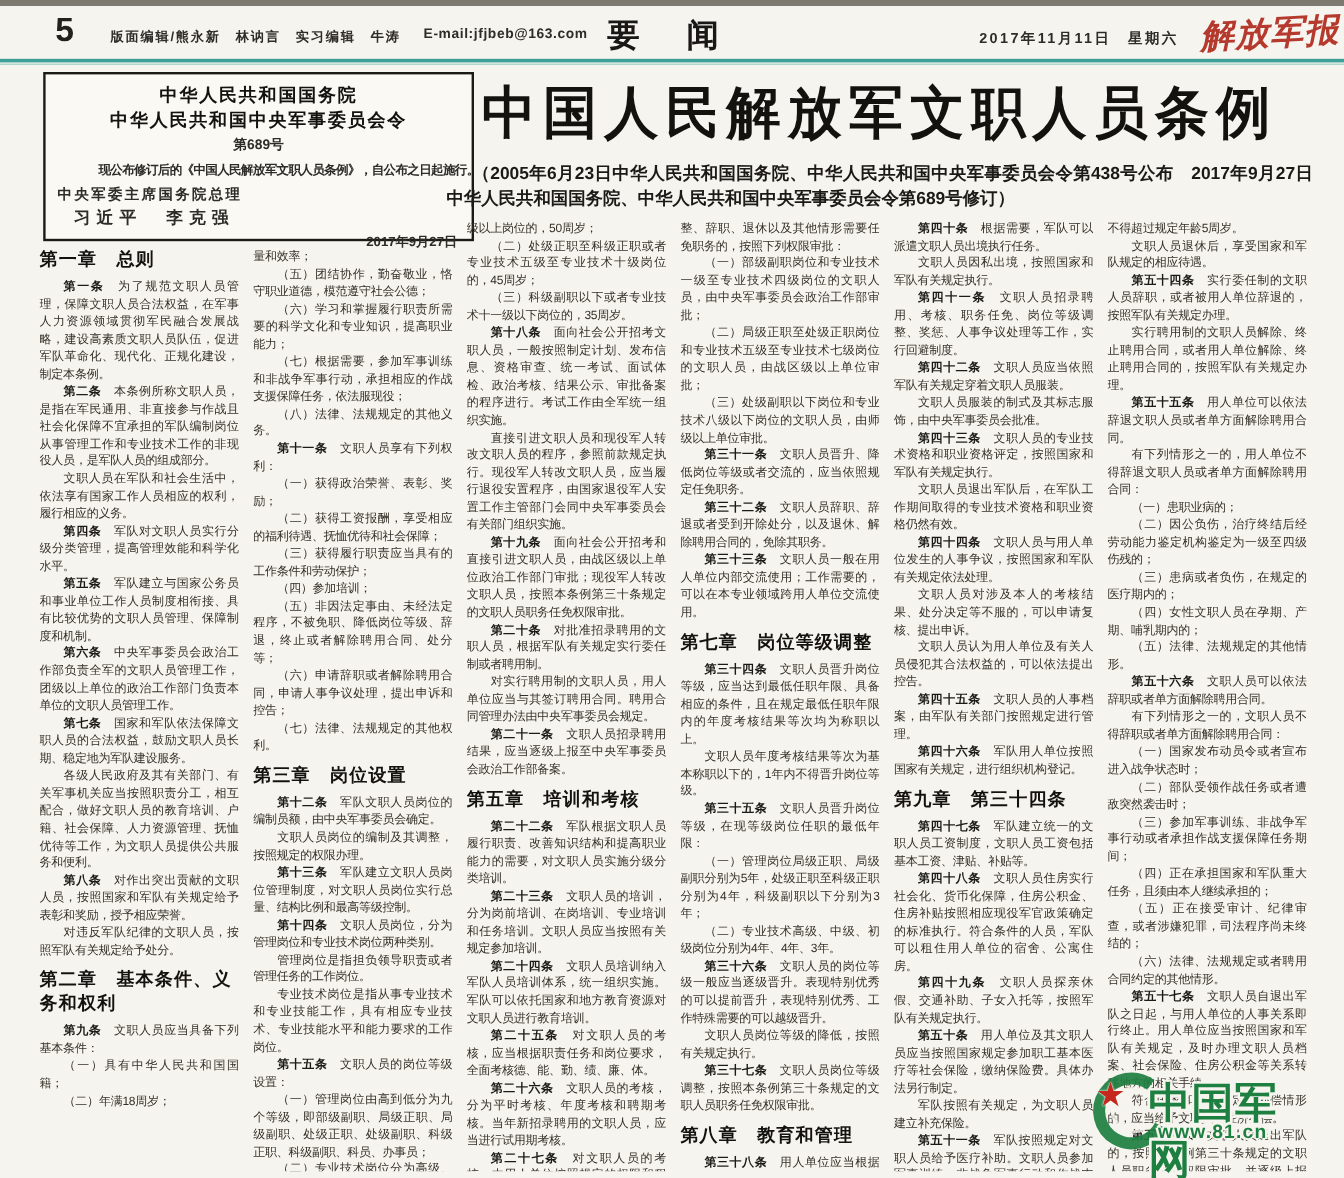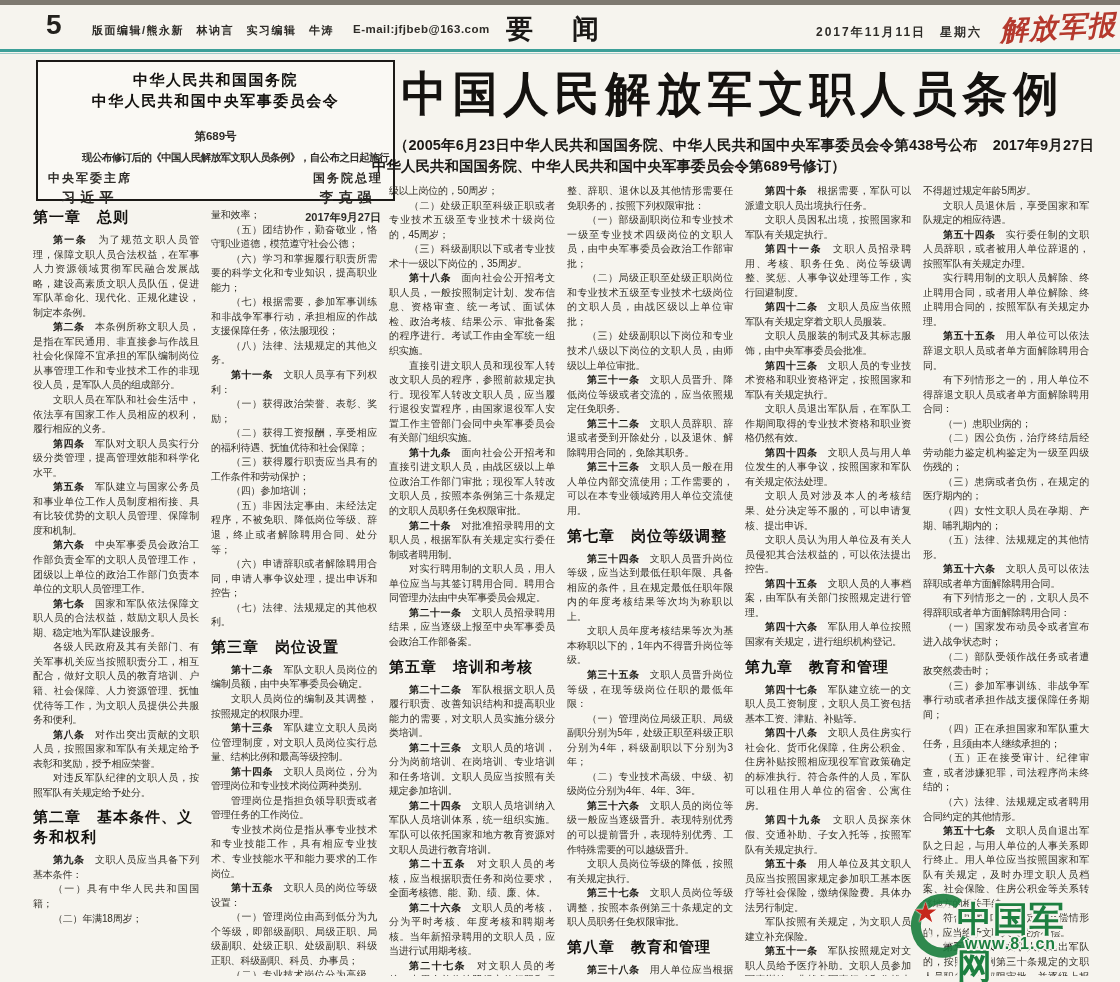--- a/index.html
+++ b/index.html
@@ -14,23 +14,23 @@
   .section{position:absolute;left:506px;top:2px;font-size:27px;font-weight:900;letter-spacing:6px;color:#1a1816;}
   .date{position:absolute;left:816px;top:15px;font-size:12px;font-weight:bold;letter-spacing:2px;}
   .masthead{position:absolute;left:1000px;top:0px;font-size:28px;font-weight:bold;font-style:italic;
             font-family:"Liberation Serif","DejaVu Serif",serif;color:#b5392d;letter-spacing:1px;transform:rotate(-3deg);}
   .rule{position:absolute;top:49px;left:0;width:100%;height:3px;background:#3d9f98;}
   .rule2{position:absolute;top:53px;left:0;width:100%;height:1px;background:#9fccc8;}
   
   .decree-box{position:absolute;left:36px;top:60px;width:359px;height:141px;border:2px solid #1c1a17;
               background:#faf9f4;box-sizing:border-box;padding:7px 10px 4px;text-align:center;}
   .db-t{font-size:15px;font-weight:bold;letter-spacing:1.5px;line-height:21px;color:#14120f;}
-  .db-n{font-size:11.5px;font-weight:bold;margin-top:18px;}
+  .db-n{font-size:11.5px;font-weight:bold;margin-top:2px;}
   .db-body{font-size:10.5px;font-weight:bold;text-align:left;margin-top:7px;letter-spacing:-0.6px;white-space:nowrap;margin-left:34px;}
-  .signers{display:flex;justify-content:space-between;margin-top:5px;}
+  .signers{display:flex;justify-content:flex-start;margin-top:5px;}
   .signer .st{font-size:12px;font-weight:bold;letter-spacing:2px;}
   .signer .sn{font-size:14px;font-weight:bold;letter-spacing:5px;margin-top:2px;}
   .db-date{text-align:right;font-size:11px;font-weight:bold;margin-top:3px;padding-right:2px;}
   
   .headline{position:absolute;left:372px;top:64px;width:722px;text-align:center;}
   .headline h1{margin:0;font-size:45px;font-weight:900;letter-spacing:6px;color:#14120f;transform:scaleY(1.05);}
   .subtitle{margin:11px 0 0 0;font-size:14.5px;font-weight:bold;line-height:21px;text-align:justify;
             text-indent:1.5em;color:#1c1a17;}
   
   .columns{position:absolute;left:33px;top:184px;width:1057px;height:792px;display:flex;gap:12px;overflow:hidden;}
@@ -178,21 +178,21 @@
         <p><b>第四十一条</b>　文职人员招录聘用、考核、职务任免、岗位等级调整、奖惩、人事争议处理等工作，实行回避制度。</p>
         <p><b>第四十二条</b>　文职人员应当依照军队有关规定穿着文职人员服装。</p>
         <p>文职人员服装的制式及其标志服饰，由中央军事委员会批准。</p>
         <p><b>第四十三条</b>　文职人员的专业技术资格和职业资格评定，按照国家和军队有关规定执行。</p>
         <p>文职人员退出军队后，在军队工作期间取得的专业技术资格和职业资格仍然有效。</p>
         <p><b>第四十四条</b>　文职人员与用人单位发生的人事争议，按照国家和军队有关规定依法处理。</p>
         <p>文职人员对涉及本人的考核结果、处分决定等不服的，可以申请复核、提出申诉。</p>
         <p>文职人员认为用人单位及有关人员侵犯其合法权益的，可以依法提出控告。</p>
         <p><b>第四十五条</b>　文职人员的人事档案，由军队有关部门按照规定进行管理。</p>
         <p><b>第四十六条</b>　军队用人单位按照国家有关规定，进行组织机构登记。</p>
-        <div class="chap">第九章　教育和管理</div>
+        <div class="chap">第九章　第三十四条</div>
         <p><b>第四十七条</b>　军队建立统一的文职人员工资制度，文职人员工资包括基本工资、津贴、补贴等。</p>
         <p><b>第四十八条</b>　文职人员住房实行社会化、货币化保障，住房公积金、住房补贴按照相应现役军官政策确定的标准执行。符合条件的人员，军队可以租住用人单位的宿舍、公寓住房。</p>
         <p><b>第四十九条</b>　文职人员探亲休假、交通补助、子女入托等，按照军队有关规定执行。</p>
         <p><b>第五十条</b>　用人单位及其文职人员应当按照国家规定参加职工基本医疗等社会保险，缴纳保险费。具体办法另行制定。</p>
         <p>军队按照有关规定，为文职人员建立补充保险。</p>
         <p><b>第五十一条</b>　军队按照规定对文职人员给予医疗补助。文职人员参加军事训练、非战争军事行动和作战支援保障任务期间的医疗，实行免费医疗。</p>
       </div>
       <div class="col">
         <p class="flush">不得超过规定年龄5周岁。</p>
         <p>文职人员退休后，享受国家和军队规定的相应待遇。</p>

